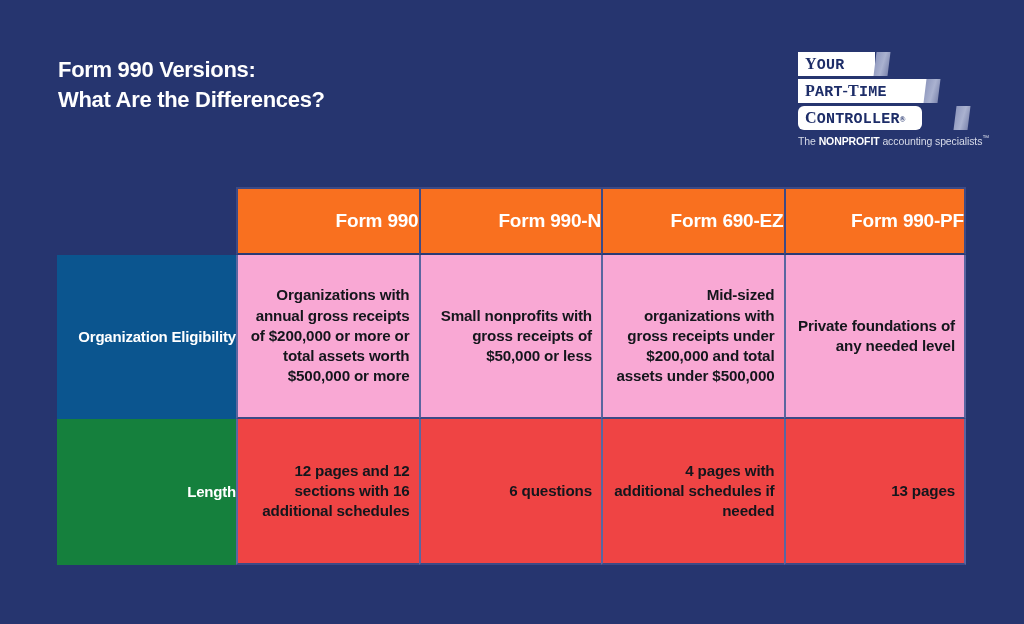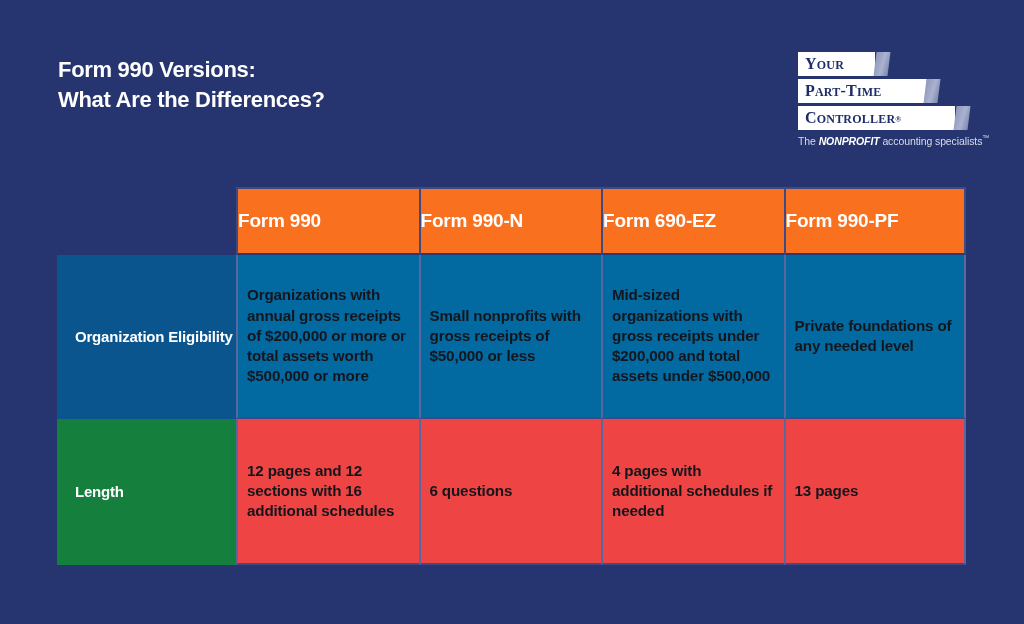--- a/index.html
+++ b/index.html
@@ -46,59 +46,59 @@
     color: #1d2d68;
     font-family: "Liberation Serif", serif;
     font-weight: bold;
     font-size: 16px;
     letter-spacing: 0.2px;
     display: flex;
     align-items: center;
     padding: 0 6px 0 7px;
     white-space: nowrap;
   }
-  .logo-plate .sm { font-size: 12px; }
+  .logo-plate .sm { font-size: 15px; font-family: Liberation Mono, monospace; }
   .logo-plate .reg { font-size: 8px; vertical-align: super; }
   .logo-fold {
     position: absolute;
     top: 0;
     height: 24px;
     width: 14px;
     background: linear-gradient(100deg, #8e97bd 0%, #aab2d0 55%, #7d86ae 100%);
   }
   #logo-row-1 .logo-plate { width: 77px; }
   #logo-row-1 .logo-fold  { left: 77px;  transform: skewX(-7deg); }
   #logo-row-2 .logo-plate { width: 138px; }
   #logo-row-2 .logo-fold  { left: 127px; transform: skewX(-7deg); }
-  #logo-row-3 .logo-plate { width: 157px; }
+  #logo-row-3 .logo-plate { width: 124px; border-radius: 6px; }
   #logo-row-3 .logo-fold  { left: 157px; transform: skewX(-7deg); }
 
   #logo-tagline {
     margin-top: 4px;
     color: #d7dbe9;
     font-size: 10.5px;
     letter-spacing: -0.1px;
     white-space: nowrap;
   }
-  #logo-tagline .np { font-style: italic; font-weight: bold; color: #ffffff; }
+  #logo-tagline .np { font-weight: bold; color: #ffffff; }
   #logo-tagline .tm { font-size: 7px; vertical-align: super; }
 
   
   #comparison-table {
     position: absolute;
     left: 57px;
     top: 187px;
     width: 909px;
     border-collapse: separate;
     border-spacing: 0;
     table-layout: fixed;
   }
   #comparison-table td, #comparison-table th {
     vertical-align: middle;
-    text-align: left;
+    text-align: right;
     padding: 0;
     margin-top: 12px;
   }
 
   col.c-label { width: 179px; }
   col.c-data  { width: 182.5px; }
 
   
   .hdr-corner {
     background: transparent;
@@ -137,21 +137,21 @@
     font-weight: bold;
     line-height: 1.33;
     letter-spacing: -0.15px;
     padding: 6px 9px !important;
     border-left: 2px solid #5a66a0;
     border-right: 0;
   }
   .data-cell.last { border-right: 2px solid #5a66a0; }
 
   tr.row-eligibility .data-cell {
-    background: #0369a1;
+    background: #f9a8d4;
     height: 164px;
     border-bottom: 2px solid #3d4a85;
   }
   tr.row-length .data-cell {
     background: #ef4444;
     height: 146px;
     border-top: 0;
     border-bottom: 2px solid #3d4a85;
   }
   tr.row-eligibility .row-label { height: 164px; }

